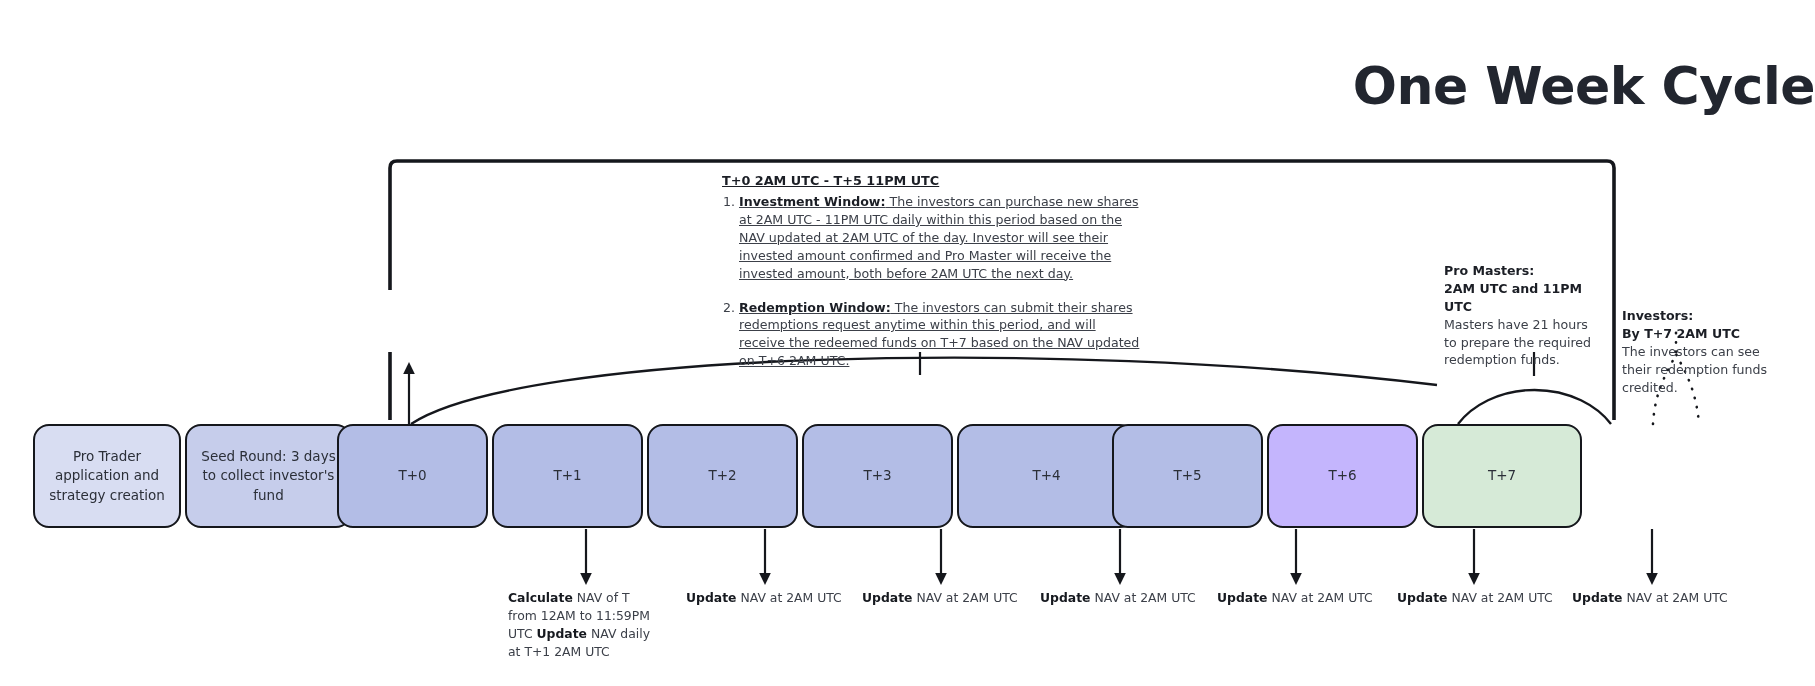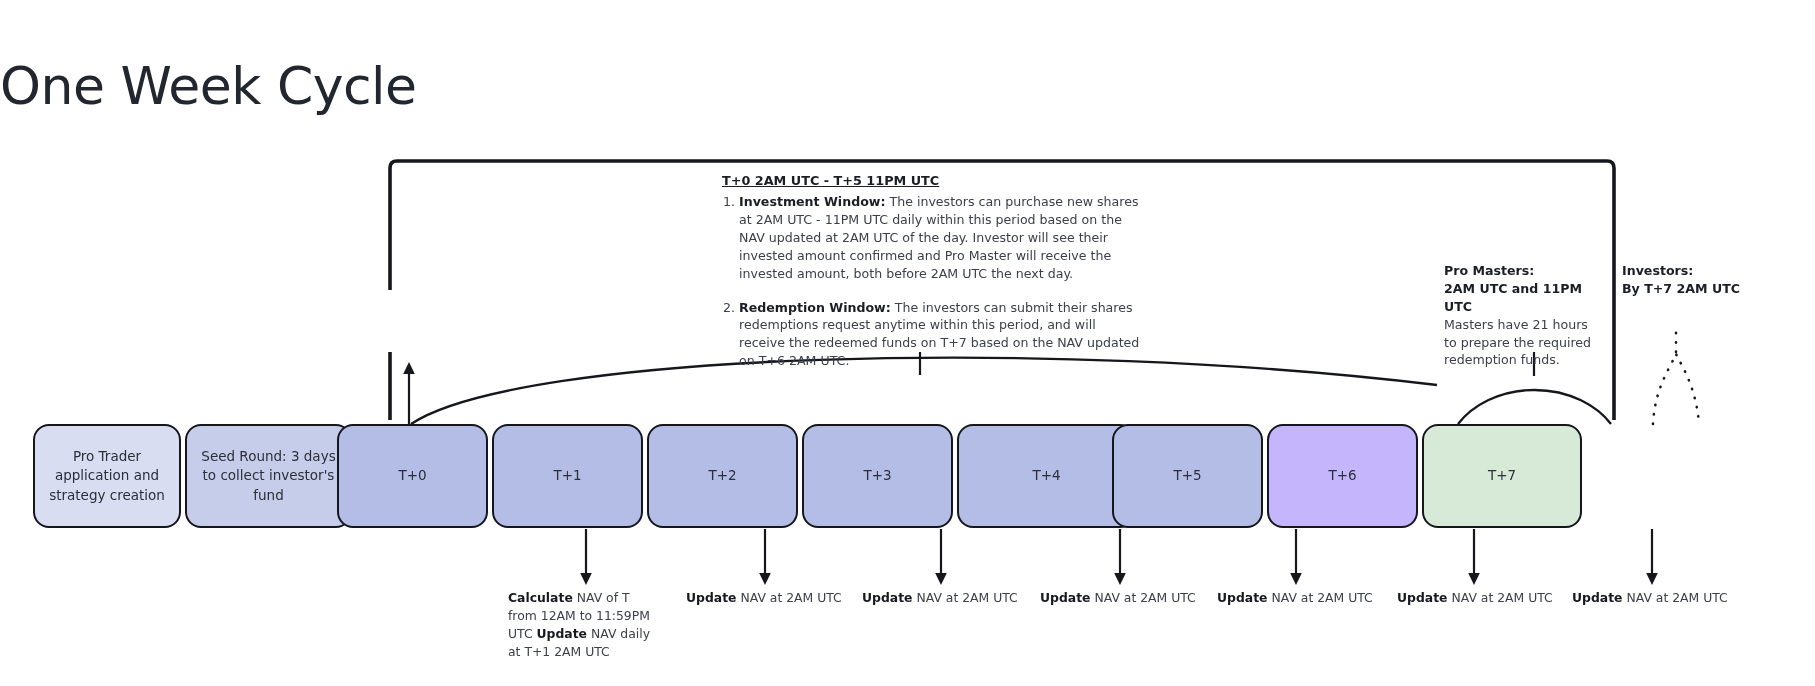--- a/index.html
+++ b/index.html
@@ -30,23 +30,23 @@
     height: 686px;
     pointer-events: none;
   }
 
   
   .title {
     position: absolute;
     left: 0;
     top: 56px;
     width: 1815px;
-    text-align: left;
+    text-align: right;
     font-size: 52px;
-    font-weight: 400;
+    font-weight: 700;
     letter-spacing: -0.5px;
     color: #22262f;
   }
 
   
   .timeline {
     position: absolute;
     left: 33px;
     top: 424px;
     height: 104px;
@@ -86,20 +86,21 @@
     margin-bottom: 3px;
     font-size: 12.8px;
   }
 
   .numlist {
     margin: 0;
     padding-left: 17px;
   }
   .numlist li {
     margin-bottom: 16px;
+    text-decoration: underline;
   }
   .numlist li:last-child { margin-bottom: 16px; }
 
   
   .navlbl {
     position: absolute;
     font-size: 12.4px;
     line-height: 1.45;
     color: #3c4049;
   }
@@ -207,22 +208,23 @@
     </ol>
   </div>
 
   <div class="annot" style="left:1444px; top:262px; width:152px;">
     <b style="display:block;">Pro Masters:</b>
     <b style="display:block;">2AM UTC and 11PM UTC</b>
     <span>Masters have 21 hours to prepare the required redemption funds.</span>
   </div>
 
   <div class="annot" style="left:1622px; top:262px; width:160px;">
-    <b style="display:block;">Investors:</b>
+    <b style="display:block;margin-top:45px;">Investors:</b>
     <b style="display:block;">By T+7 2AM UTC</b>
+    <span>The investors can see their redemption funds credited.</span>
   </div>
 
   <div class="navlbl" style="left:508px; top:589px; width:145px;">
     <b>Calculate</b><span> NAV of T from 12AM to 11:59PM UTC </span><b>Update</b><span> NAV daily at T+1 2AM UTC</span>
   </div>
 
   <div class="navlbl" style="left:686px; top:589px; width:180px; white-space:nowrap;">
     <b>Update</b><span> NAV at 2AM UTC</span>
   </div>
 

